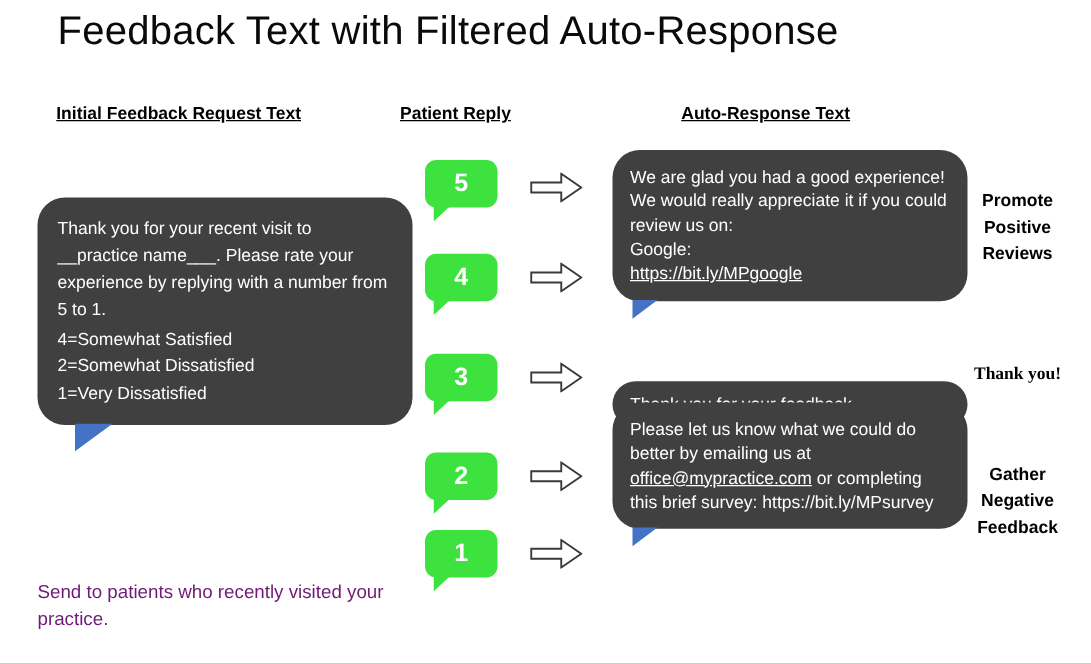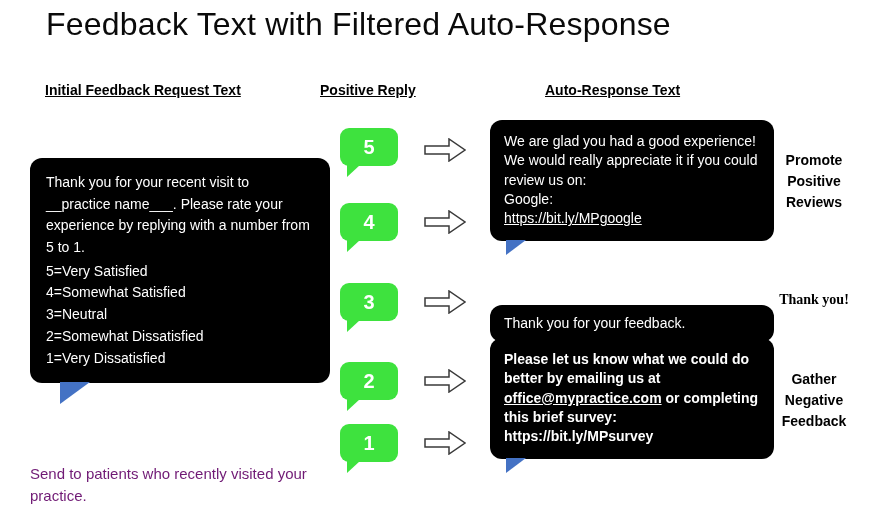--- a/index.html
+++ b/index.html
@@ -14,21 +14,21 @@
   }
   .col-header{
     position:absolute;font-size:14px;font-weight:bold;text-decoration:underline;
     color:#000;white-space:nowrap;
   }
   .hdr-initial{left:45px;top:82px;}
   .hdr-reply{left:320px;top:82px;}
   .hdr-auto{left:545px;top:82px;}
 
   .bubble{
-    position:absolute;background:#000000;color:#fff;border-radius:12px;
+    position:absolute;background:#404040;color:#fff;border-radius:22px;
     font-size:14px;line-height:1.45;
   }
   .bubble .tail{
     position:absolute;width:0;height:0;display:block;
   }
   .request-bubble{
     left:30px;top:158px;width:268px;padding:14px 16px;line-height:1.55;
   }
   .request-bubble .tail{
     bottom:-21px;left:30px;
@@ -48,21 +48,21 @@
   .reply-5{top:128px;} .reply-4{top:203px;} .reply-3{top:283px;}
   .reply-2{top:362px;} .reply-1{top:424px;}
 
   .arrow{position:absolute;left:424px;width:42px;height:24px;}
   .arrow-1{top:138px;} .arrow-2{top:210px;} .arrow-3{top:290px;}
   .arrow-4{top:369px;} .arrow-5{top:431px;}
 
   .response-bubble{left:490px;width:256px;padding:12px 14px;line-height:1.38;}
   .resp-positive{top:120px;}
   .resp-neutral{top:281px;padding:9px 14px;margin-top:24px;}
-  .resp-negative{top:338px;font-weight:bold;}
+  .resp-negative{top:322px;}
   .resp-positive .tail{
     bottom:-14px;left:16px;
     border-top:15px solid #4472C4;border-right:20px solid transparent;
   }
   .resp-negative .tail{
     bottom:-14px;left:16px;
     border-top:15px solid #4472C4;border-right:20px solid transparent;
   }
   .block-line{display:block;}
   .link{text-decoration:underline;color:#fff;cursor:pointer;}
@@ -81,28 +81,26 @@
   }
 </style>
 </head>
 <body>
 
 <div class="canvas">
 
   <div class="title">Feedback Text with Filtered Auto-Response</div>
 
   <div class="col-header hdr-initial">Initial Feedback Request Text</div>
-  <div class="col-header hdr-reply">Positive Reply</div>
+  <div class="col-header hdr-reply">Patient Reply</div>
   <div class="col-header hdr-auto">Auto-Response Text</div>
 
   <div class="bubble request-bubble">
     <div class="request-intro">Thank you for your recent visit to __practice name___. Please rate your experience by replying with a number from 5 to 1.</div>
-    <div>5=Very Satisfied</div>
     <div>4=Somewhat Satisfied</div>
-    <div>3=Neutral</div>
     <div>2=Somewhat Dissatisfied</div>
     <div>1=Very Dissatisfied</div>
     <span class="tail"></span>
   </div>
 
   <div class="reply-bubble reply-5">
     <span>5</span>
     <span class="tail"></span>
   </div>
   <div class="reply-bubble reply-4">

